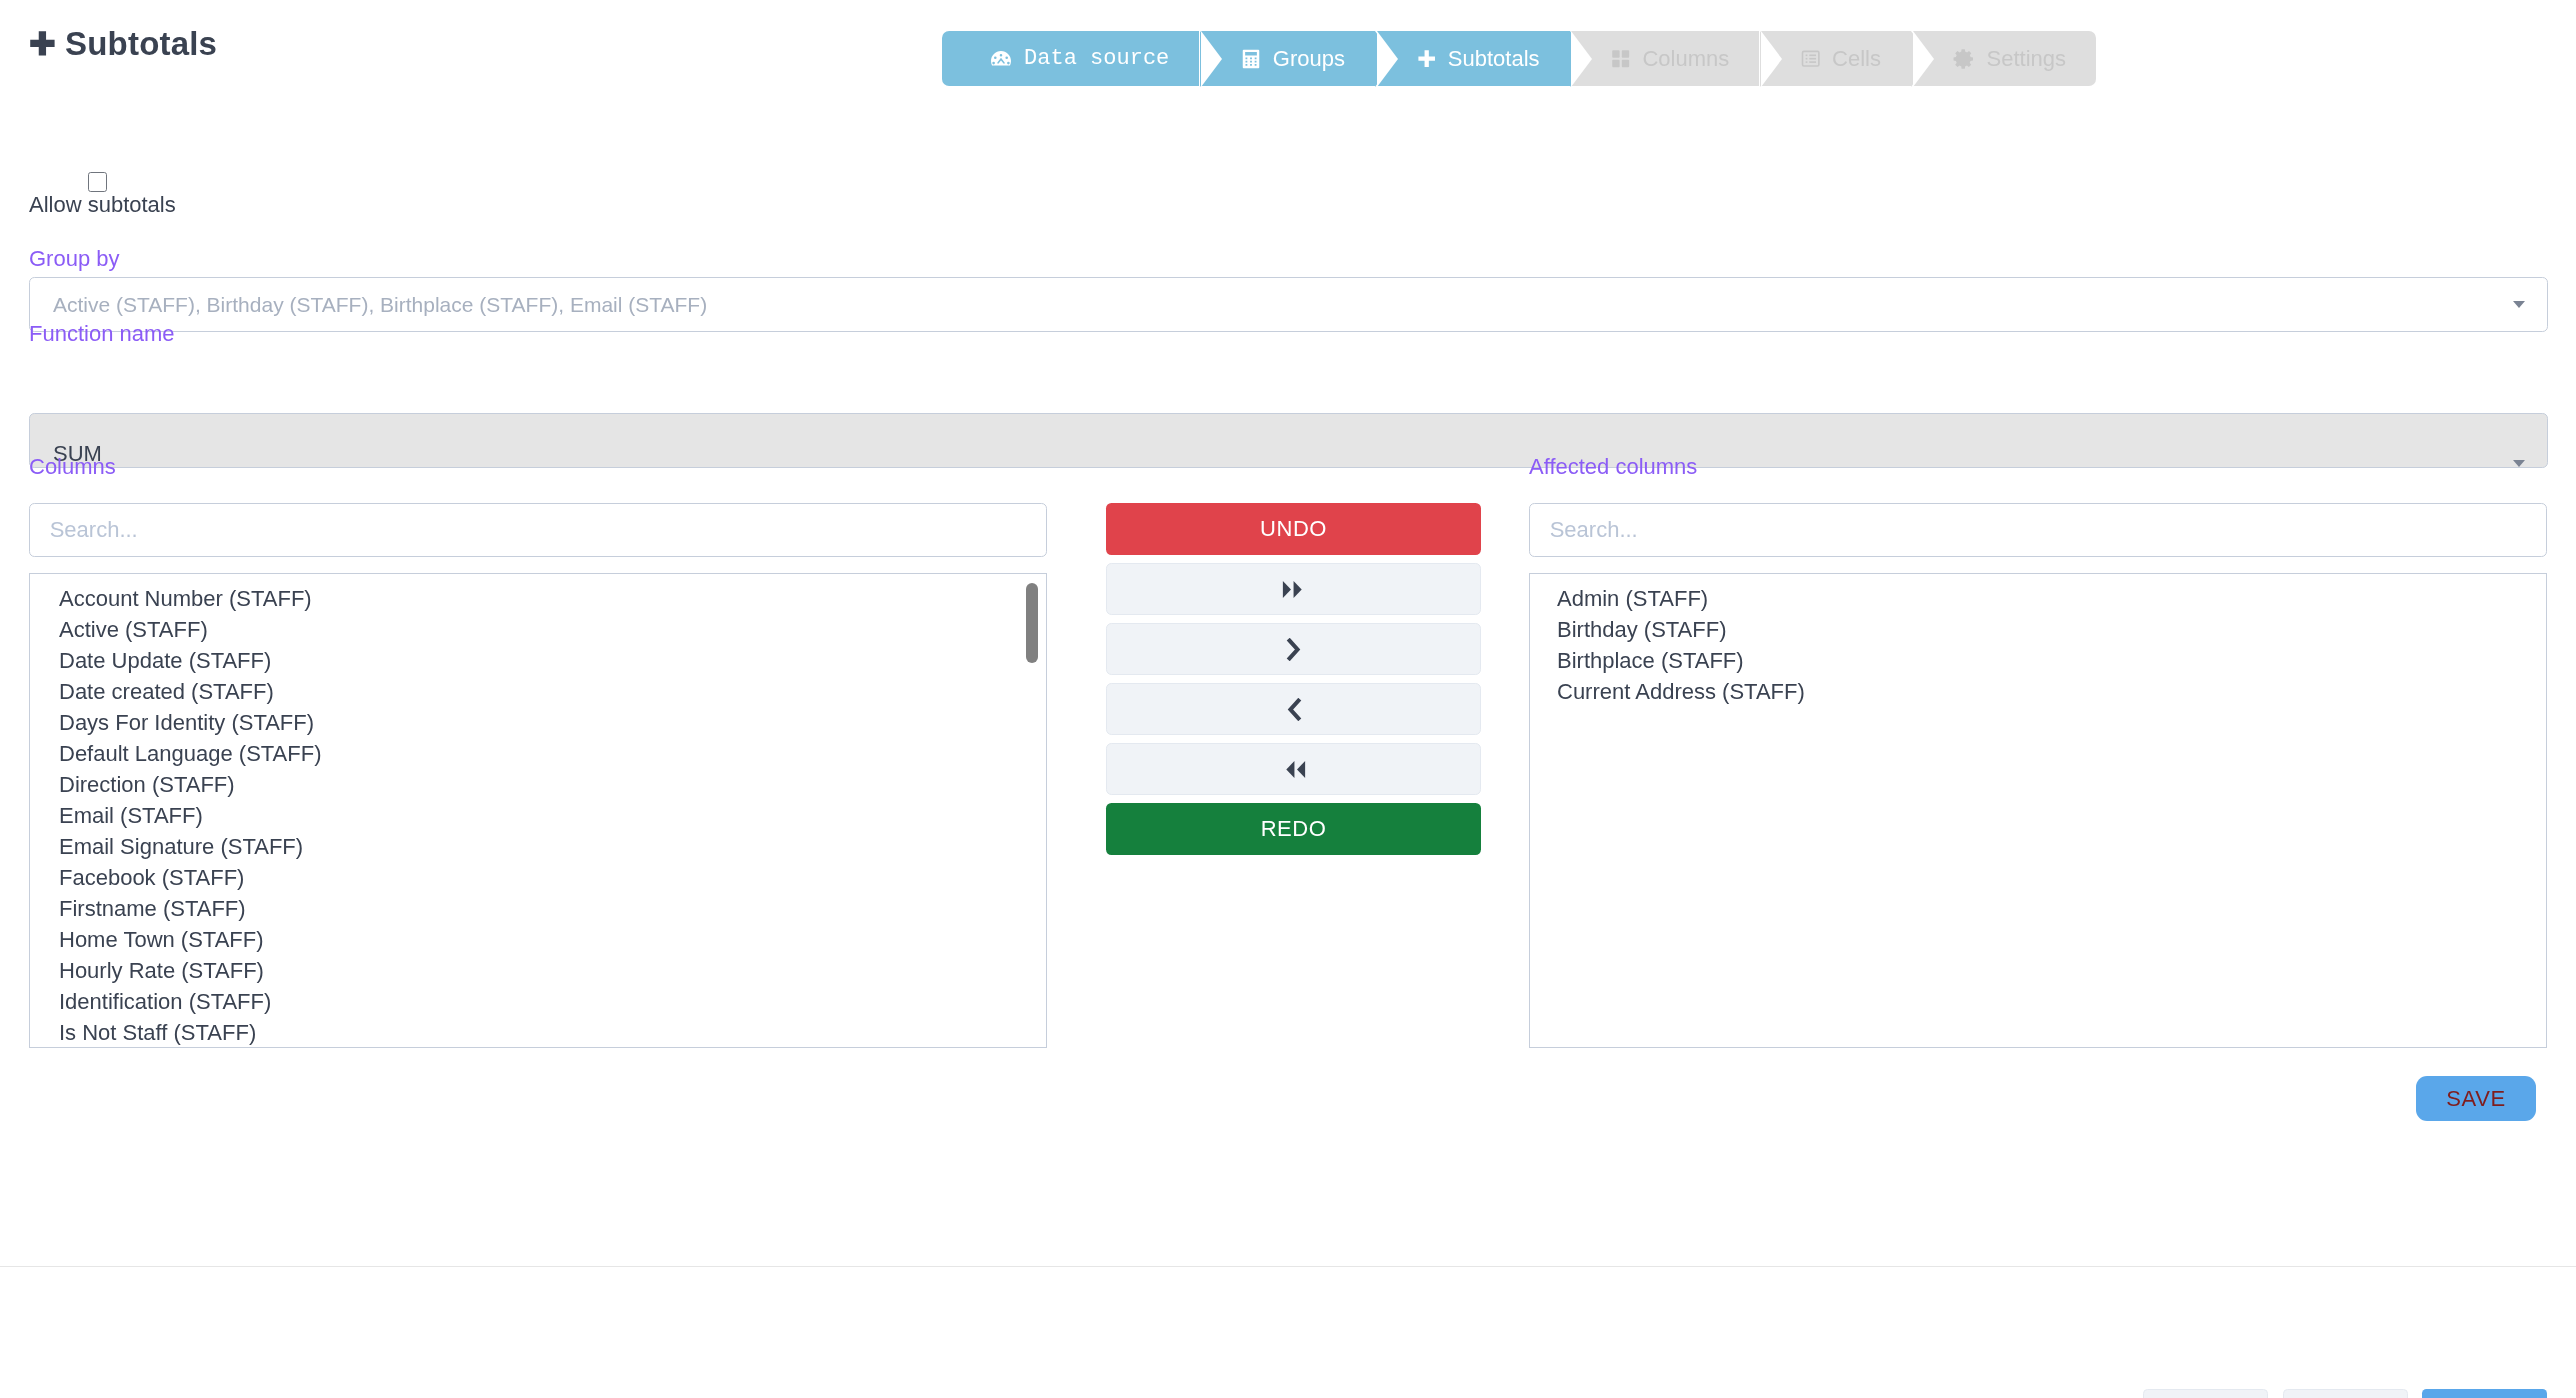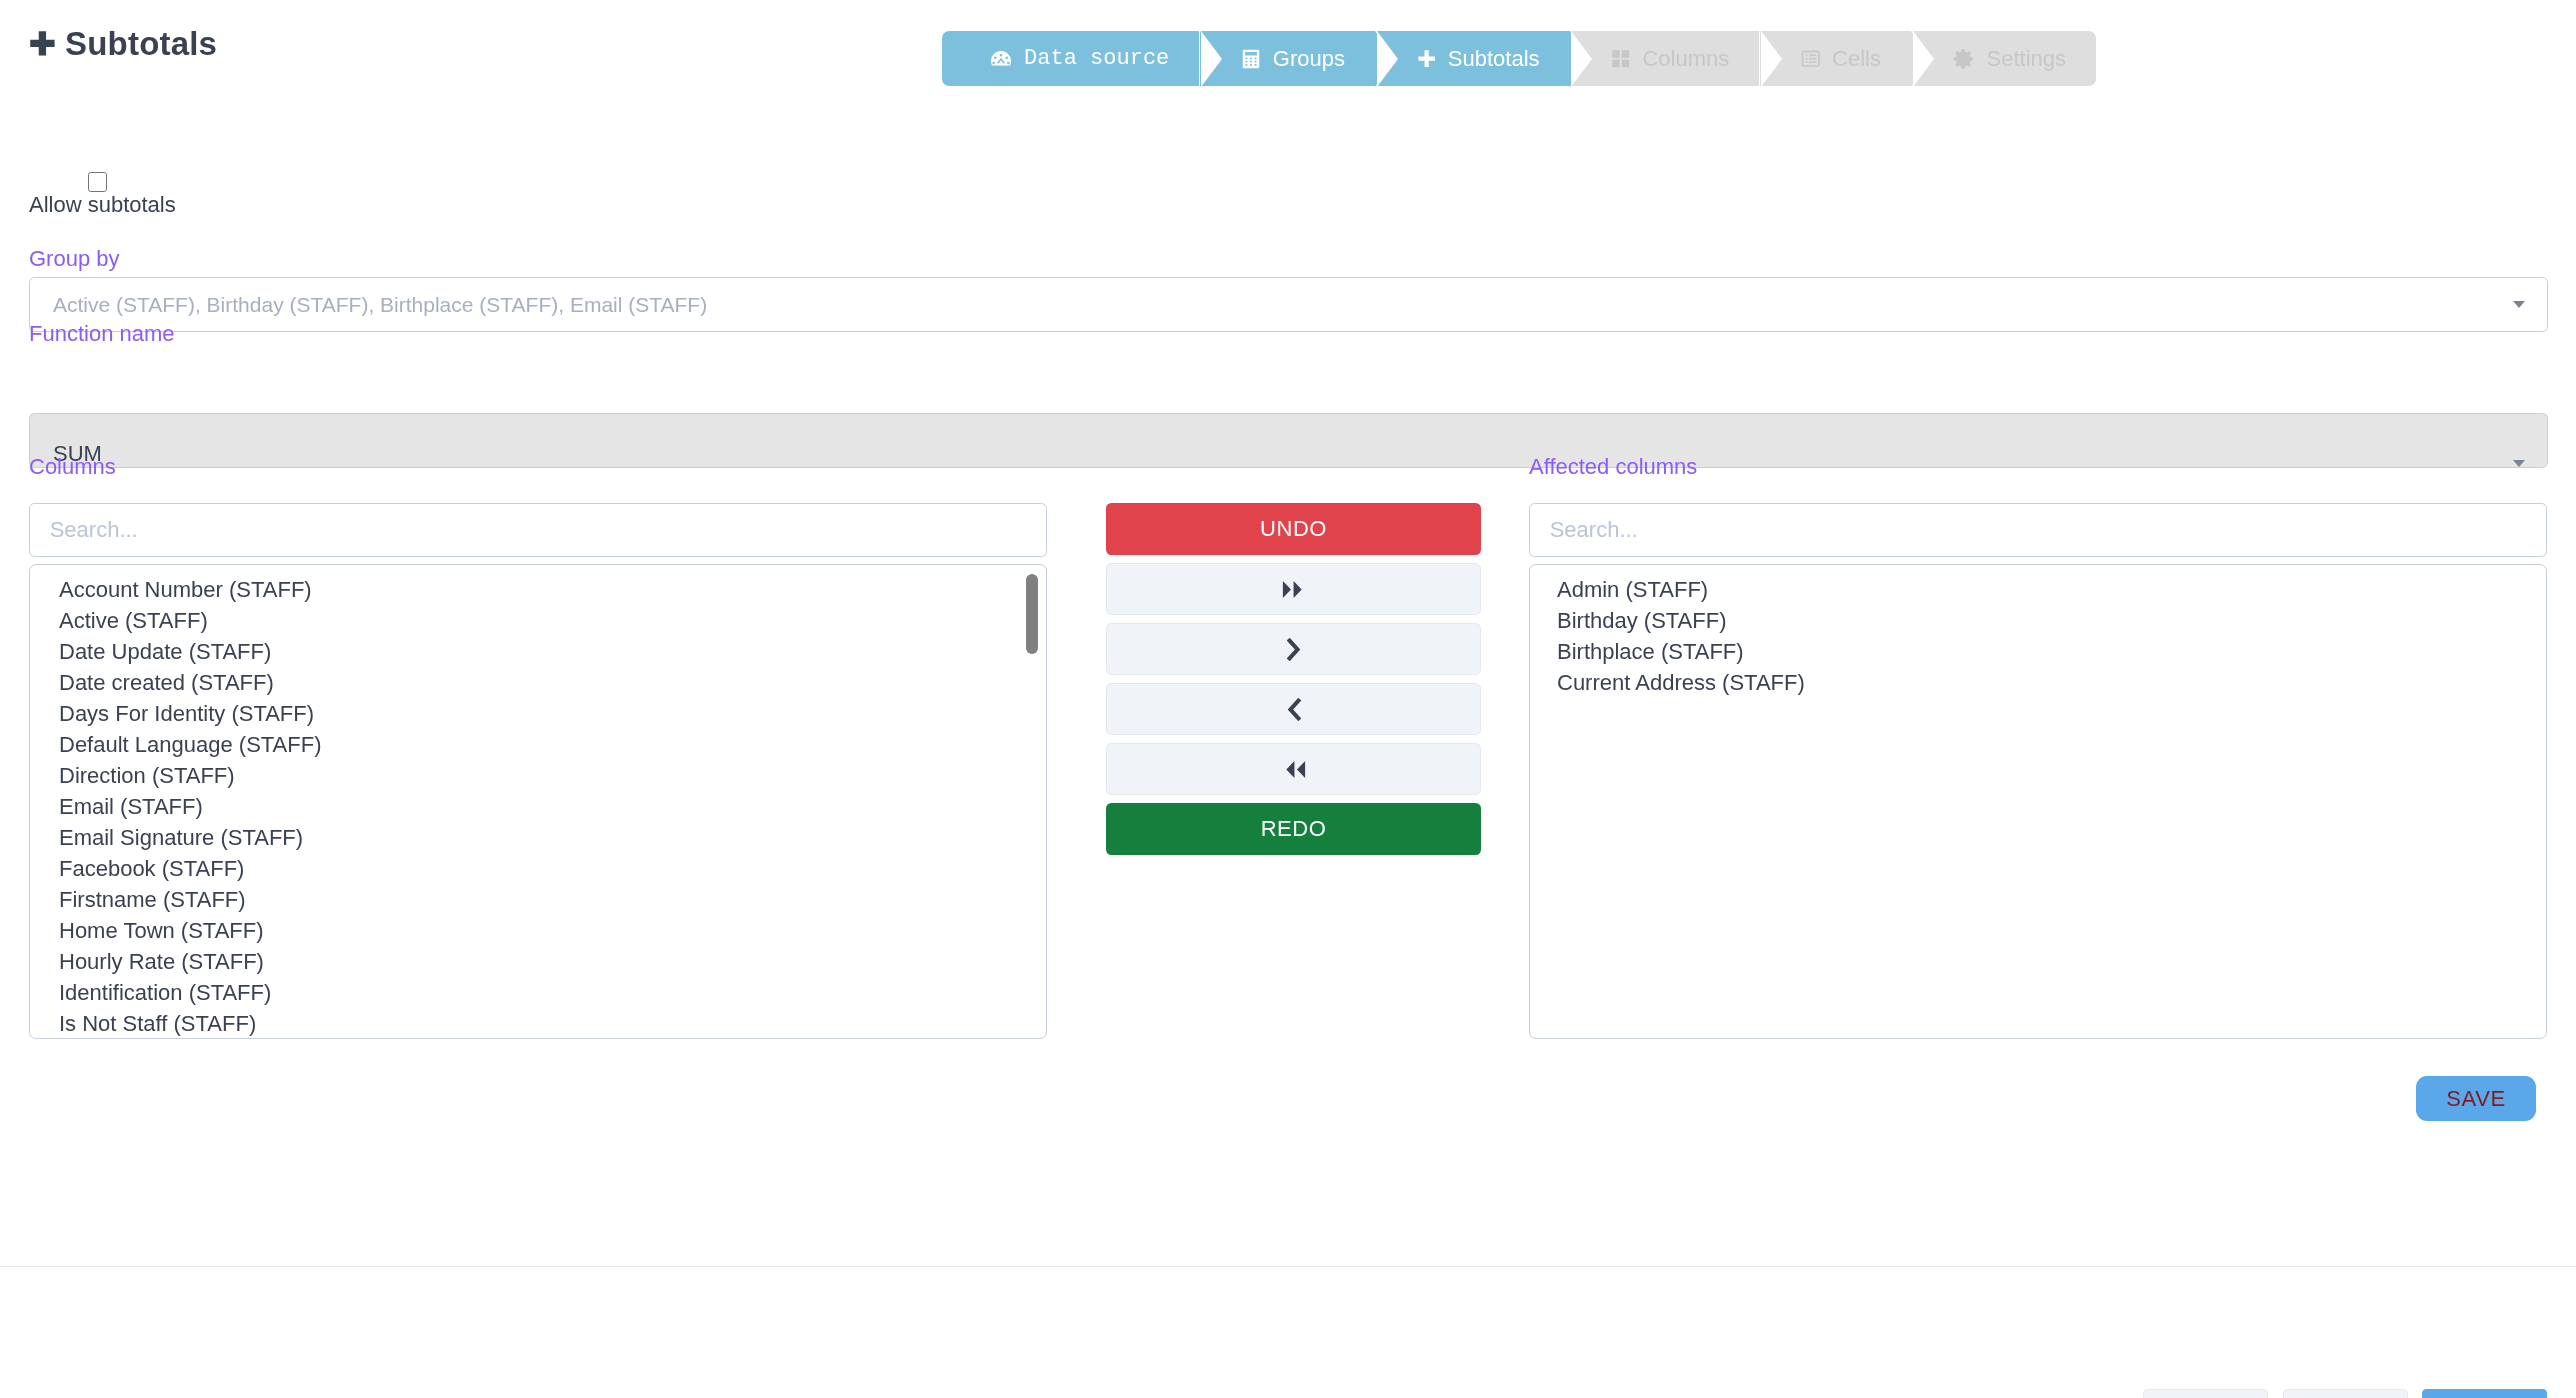--- a/index.html
+++ b/index.html
@@ -174,24 +174,25 @@
     padding: 0 19.7px;
     font-size: 22px;
   }
   .search-box .sr-ph { color: #b9c4d6; font-size: 22px; }
   #search-left  { left: 29px;   top: 396px; width: 1018px; }
   #search-right { left: 1529px; top: 396px; width: 1018px; }
 
   .list-box {
     position: absolute;
     border: 0.9px solid #c6cedb;
-    border-radius: 7px;
+    border-radius: 0;
     background: #fff;
     overflow: hidden;
     padding: 9px 0 8px 0;
+    margin-top: 9px;
   }
   #list-left  { left: 29px;   top: 457px; width: 1018px; height: 475px; }
   #list-right { left: 1529px; top: 457px; width: 1018px; height: 475px; }
 
   .list-item {
     font-size: 22px;
     line-height: 31px;
     color: #3a4251;
     padding: 0 16px 0 29px;
     white-space: nowrap;

